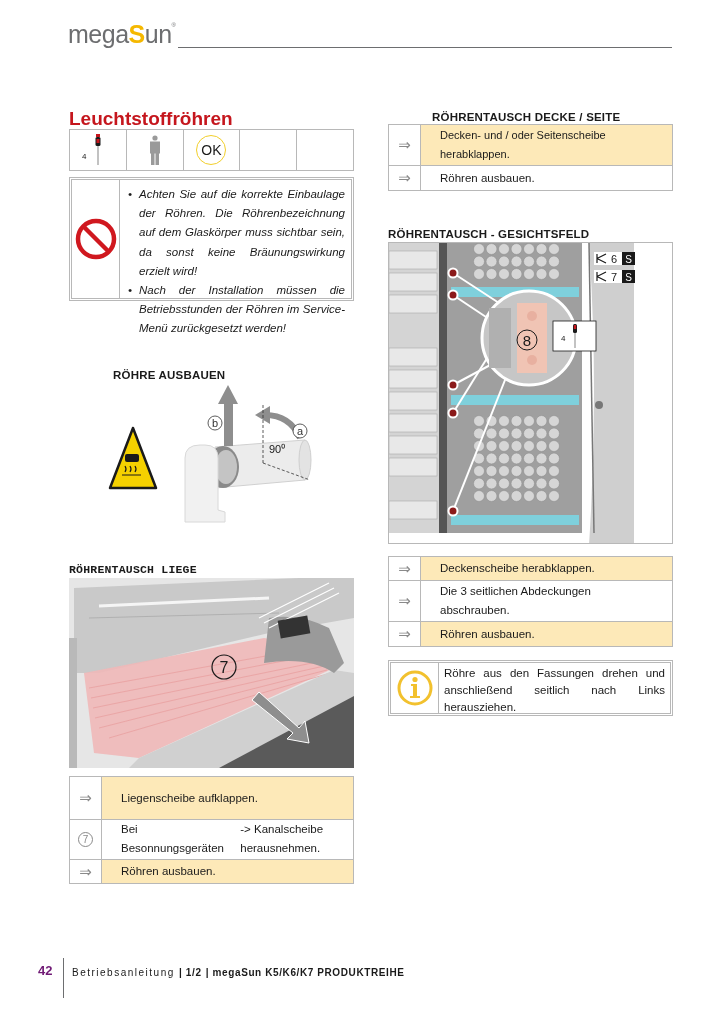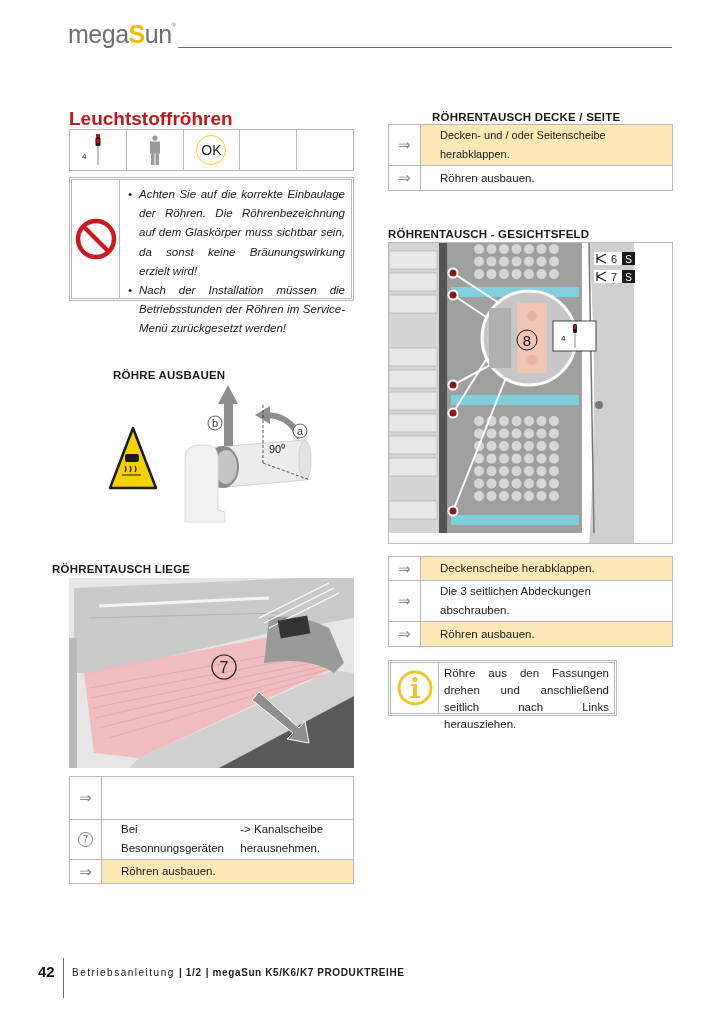--- a/index.html
+++ b/index.html
@@ -34,31 +34,31 @@
   
   .steps { position: absolute; border: 1px solid #b8b8b8; }
   .step-row { display: flex; border-bottom: 1px solid #b8b8b8; }
   .step-row:last-child { border-bottom: none; }
   .step-icon { width: 32px; border-right: 1px solid #b8b8b8; display: flex; align-items: center; justify-content: center; color: #8a8a8a; font-size: 15px; flex-shrink: 0; }
   .step-text { flex: 1; padding: 0 19px; display: flex; align-items: center; font-size: 11.5px; line-height: 19px; }
   .step-row.hl .step-text { background: #fde9b8; }
   .circ-num { width: 15px; height: 15px; border: 1px solid #8a8a8a; border-radius: 50%; display: flex; align-items: center; justify-content: center; font-size: 10px; color: #8a8a8a; }
 
   
-  .info-box { position: absolute; left: 388px; top: 660px; width: 229px; height: 56px; border: 3px double #b8b8b8; display: flex; }
+  .info-box { position: absolute; left: 388px; top: 660px; width: 285px; height: 56px; border: 3px double #b8b8b8; display: flex; }
   .info-icon-cell { width: 48px; border-right: 1px solid #b8b8b8; display: flex; align-items: center; justify-content: center; }
   .info-text { flex: 1; padding: 2px 5px; font-size: 11.5px; line-height: 17px; text-align: justify; }
 
   
   .img-box { position: absolute; overflow: hidden; }
   .liege-img { left: 69px; top: 578px; width: 285px; height: 190px; background: linear-gradient(180deg, #d9d9d9 0%, #b5b5b5 40%, #9a9a9a 100%); }
   .face-img { left: 388px; top: 242px; width: 285px; height: 302px; border: 1px solid #b8b8b8; background: #ffffff; }
 
   
-  .footer-num { position: absolute; left: 38px; top: 963px; font-size: 15px; font-weight: bold; color: #0f172a; }
+  .footer-num { position: absolute; left: 38px; top: 963px; font-size: 13px; font-weight: bold; color: #701a75; }
   .footer-bar { position: absolute; left: 63px; top: 958px; width: 1px; height: 40px; background: #6d6e70; }
   .footer-text { position: absolute; left: 72px; top: 967px; font-size: 10px; color: #1a1a1a; letter-spacing: 1.5px; }
   .footer-text b { letter-spacing: 0.6px; }
 </style>
 </head>
 <body>
 
 <div class="logo"><span>mega</span><span class="s">S</span><span>un</span><span class="reg">®</span></div>
 <div class="header-rule"></div>
 
@@ -128,21 +128,21 @@
   <polygon points="150,35 165,26 165,44" fill="#8e8e8e"></polygon>
   <line x1="158" y1="25" x2="158" y2="83" stroke="#333" stroke-width="0.8" stroke-dasharray="3,2"></line>
   <line x1="158" y1="83" x2="205" y2="100" stroke="#333" stroke-width="0.8" stroke-dasharray="3,2"></line>
   <circle cx="110" cy="43" r="7" fill="#fff" stroke="#333" stroke-width="0.8"></circle>
   <text x="110" y="47" font-size="11" text-anchor="middle" fill="#333">b</text>
   <circle cx="195" cy="51" r="7" fill="#fff" stroke="#333" stroke-width="0.8"></circle>
   <text x="195" y="55" font-size="11" text-anchor="middle" fill="#333">a</text>
   <text x="164" y="73" font-size="11" fill="#1a1a1a">90⁰</text>
 </svg>
 
-<div class="section-head" style="left:52px; top:563px;">RÖHRENTAUSCH LIEGE</div>
+<div class="section-head" style="left:69px; top:563px;font-family:Liberation Mono, monospace;">RÖHRENTAUSCH LIEGE</div>
 
 <div class="img-box liege-img">
   <svg width="285" height="190" viewBox="0 0 285 190">
     <rect x="0" y="0" width="285" height="190" fill="#e6e6e6"></rect>
     <polygon points="5,10 230,0 285,0 285,40 200,55 30,95 5,95" fill="#c9c9c9"></polygon>
     <line x1="30" y1="28" x2="200" y2="20" stroke="#f5f5f5" stroke-width="3"></line>
     <line x1="20" y1="40" x2="210" y2="35" stroke="#b0b0b0" stroke-width="1"></line>
     <polygon points="15,95 195,60 260,72 265,90 70,180 25,175" fill="#f0b8b8" opacity="0.9"></polygon>
     <g stroke="#e8a0a0" stroke-width="0.8">
       <line x1="20" y1="110" x2="230" y2="72"></line>
@@ -164,20 +164,21 @@
     <rect x="0" y="60" width="8" height="130" fill="#b9b9b9"></rect>
     <polygon points="183,122 190,114 230,150 236,143 240,165 218,161 224,155" fill="#8e8e8e" stroke="#ffffff" stroke-width="1"></polygon>
     <circle cx="155" cy="89" r="12" fill="none" stroke="#1a1a1a" stroke-width="1.2"></circle>
     <text x="155" y="95" font-size="16" text-anchor="middle" fill="#1a1a1a">7</text>
   </svg>
 </div>
 
 <div class="steps" style="left:69px; top:776px; width:285px;">
   <div class="step-row hl" style="height:43px;">
     <div class="step-icon">⇒</div>
+    <div class="step-text">Liegenscheibe aufklappen.</div>
   </div>
   <div class="step-row" style="height:40px;">
     <div class="step-icon">
         <div class="circ-num">7</div>
       </div>
     <div class="step-text" style="flex-direction:row; align-items:flex-start; justify-content:center;">
       <span>Bei Besonnungsgeräten mit Klimaanlage:</span>
       <span>-&gt; Kanalscheibe herausnehmen.</span>
     </div>
   </div>

